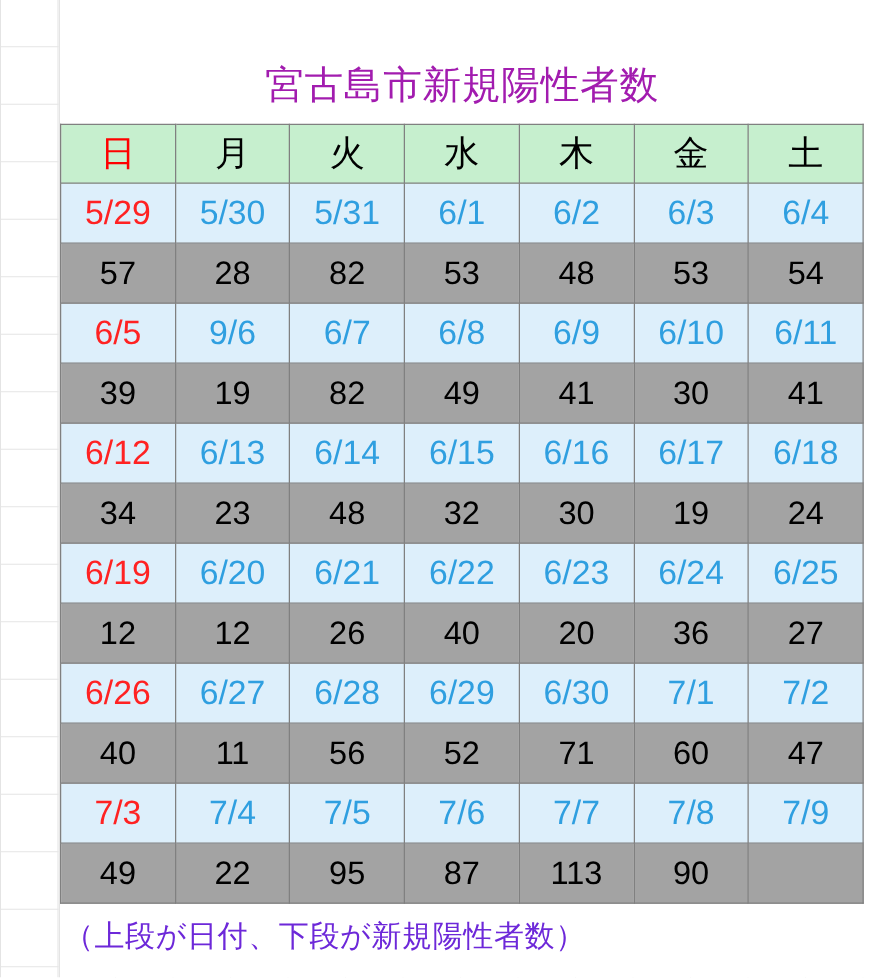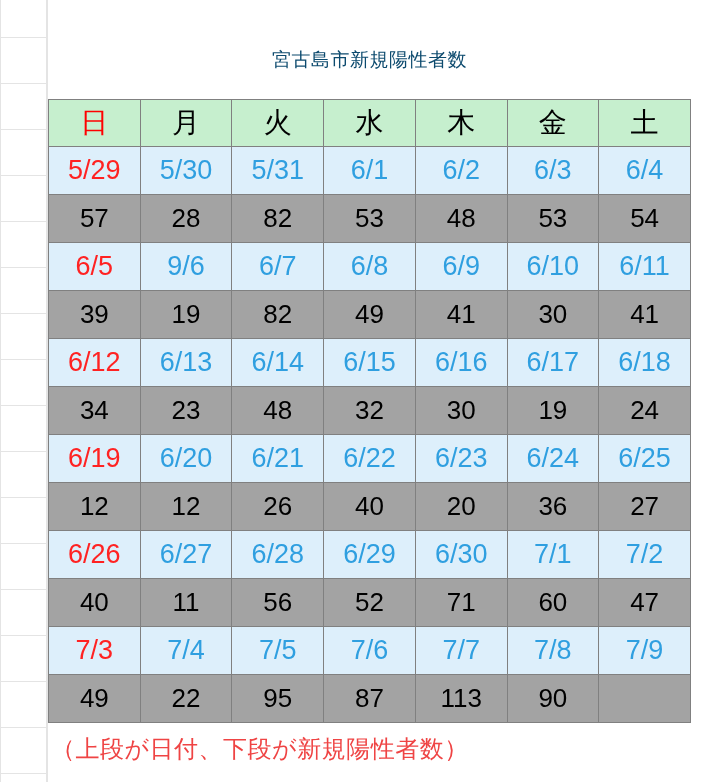--- a/index.html
+++ b/index.html
@@ -39,24 +39,24 @@
     border-left: 1px solid #e4e4e4;
   }
   .content {
     position: absolute;
     left: 47px;
     top: 0;
     width: 650px;
   }
   .title {
     text-align: center;
-    font-size: 19px;
-    color: #0c4a6e;
+    font-size: 31px;
+    color: #a21caf;
     padding-top: 47px;
-    padding-bottom: 26px;
+    padding-bottom: 10px;
     width: 645px;
     letter-spacing: 0.5px;
   }
   table.cal {
     border-collapse: collapse;
     margin-left: 1px;
     width: 643px;
     table-layout: fixed;
   }
   table.cal td, table.cal th {
@@ -84,21 +84,21 @@
     color: #ff2222;
   }
   .count-row td {
     background: #a3a3a3;
     height: 47px;
     font-size: 26px;
     color: #000000;
   }
   .note {
     font-size: 24px;
-    color: #ef4444;
+    color: #6d28d9;
     padding-top: 10px;
     padding-left: 4px;
     letter-spacing: 0.5px;
   }
 </style>
 </head>
 <body>
 
 <div class="sheet">
   <div class="bg-grid"></div>

